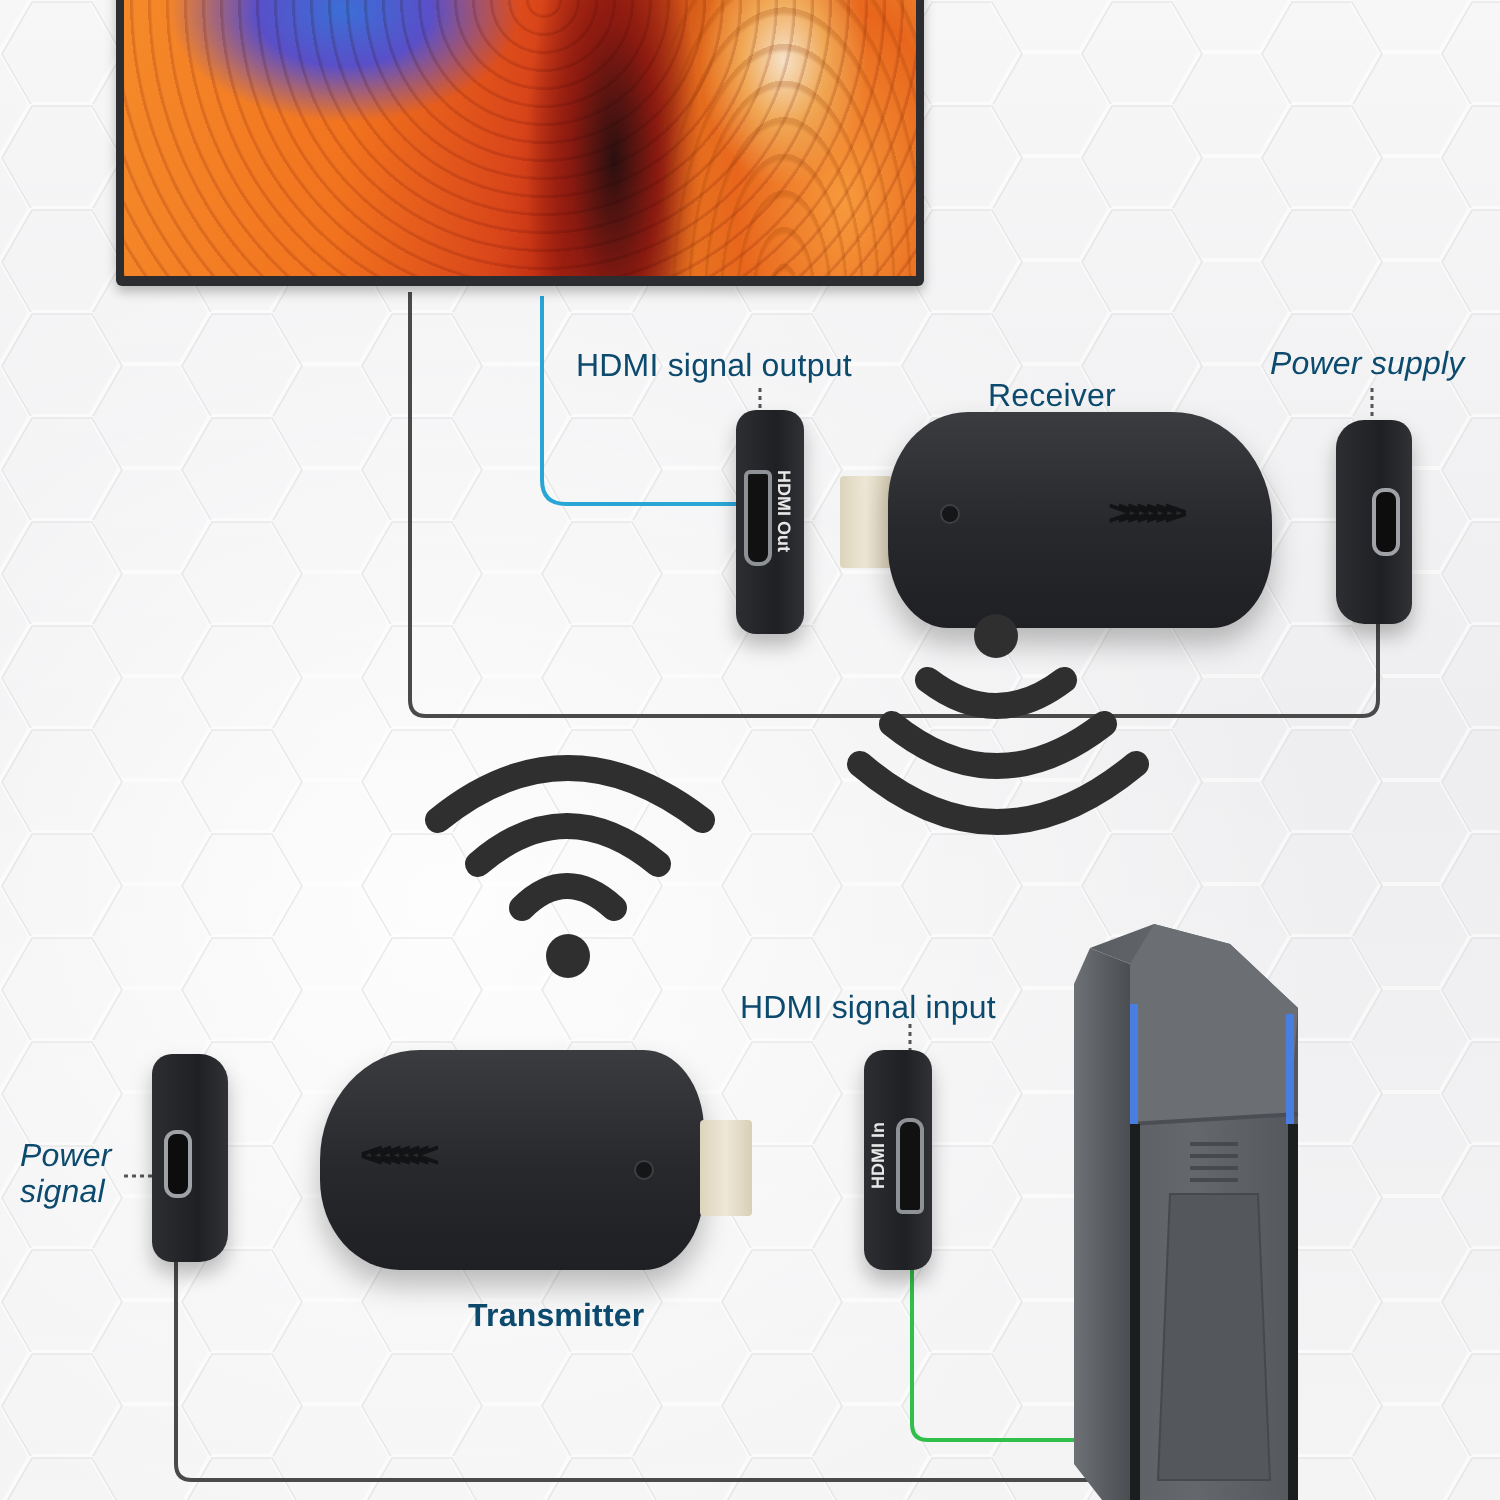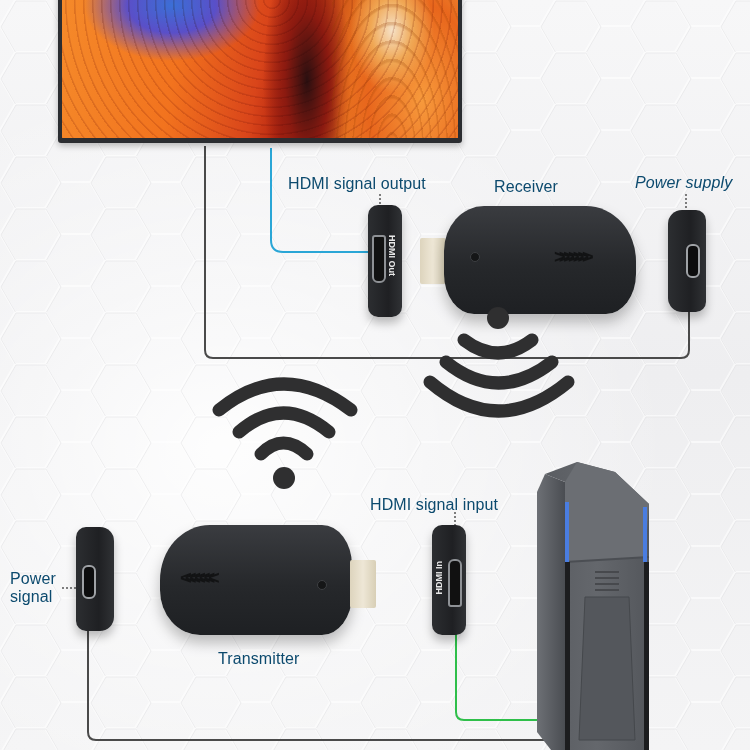--- a/index.html
+++ b/index.html
@@ -98,21 +98,21 @@
 </svg>
 
 <div class="abs monitor">
   <div class="screen">
     <div class="stripes"></div>
     <div class="stripes2"></div>
   </div>
 </div>
 
 <div class="label" style="left:288px;top:175px;">HDMI signal output</div>
-<div class="label" style="left:494px;top:178px;">Receiver</div>
+<div class="label" style="left:494px;top:190px;">Receiver</div>
 <div class="label" style="left:635px;top:174px;font-style:italic;">Power supply</div>
 
 <div class="endcap" style="left:368px;top:205px;width:34px;height:112px;">
   <div class="hdmiport" style="left:4px;top:30px;width:10px;height:44px;border-radius:3px 3px 6px 6px;"></div>
   <div class="porttext" style="left:19px;top:30px;transform:rotate(0deg);">HDMI Out</div>
 </div>
 
 <div class="plug" style="left:420px;top:238px;width:26px;height:46px;"></div>
 <div class="dongle" style="left:444px;top:206px;width:192px;height:108px;border-radius:40px 50px 30px 30px / 45px 55px 40px 40px;">
   <div class="led" style="left:26px;top:46px;"></div>
@@ -131,25 +131,25 @@
 </svg>
 
 <svg class="abs" style="left:205px;top:370px" width="160" height="125">
   <path d="M14 40 Q78 -12 146 40" fill="none" stroke="#2f2f30" stroke-width="13" stroke-linecap="round"></path>
   <path d="M34 62 Q78 24 124 62" fill="none" stroke="#2f2f30" stroke-width="13" stroke-linecap="round"></path>
   <path d="M56 84 Q78 62 102 84" fill="none" stroke="#2f2f30" stroke-width="13" stroke-linecap="round"></path>
   <circle cx="79" cy="108" r="11" fill="#2f2f30"></circle>
 </svg>
 
 <div class="label" style="left:370px;top:496px;text-align:right;">HDMI signal input</div>
-<div class="label" style="left:10px;top:570px;line-height:18px;">
+<div class="label" style="left:10px;top:570px;line-height:18px;font-style:italic;">
   <div>Power</div>
   <div>signal</div>
 </div>
-<div class="label" style="left:218px;top:650px;">Transmitter</div>
+<div class="label" style="left:234px;top:650px;font-weight:bold;">Transmitter</div>
 
 <div class="endcap" style="left:76px;top:527px;width:38px;height:104px;border-radius:10px 14px 14px 10px;">
   <div class="usbc" style="left:6px;top:38px;"></div>
 </div>
 
 <div class="dongle" style="left:160px;top:525px;width:192px;height:110px;border-radius:50px 30px 30px 40px / 55px 40px 40px 45px;">
   <div class="chevrons" style="left:20px;top:42px;">&lt;&lt;&lt;&lt;&lt;&lt;&lt;</div>
   <div class="led" style="left:157px;top:55px;"></div>
 </div>
 <div class="plug" style="left:350px;top:560px;width:26px;height:48px;"></div>

